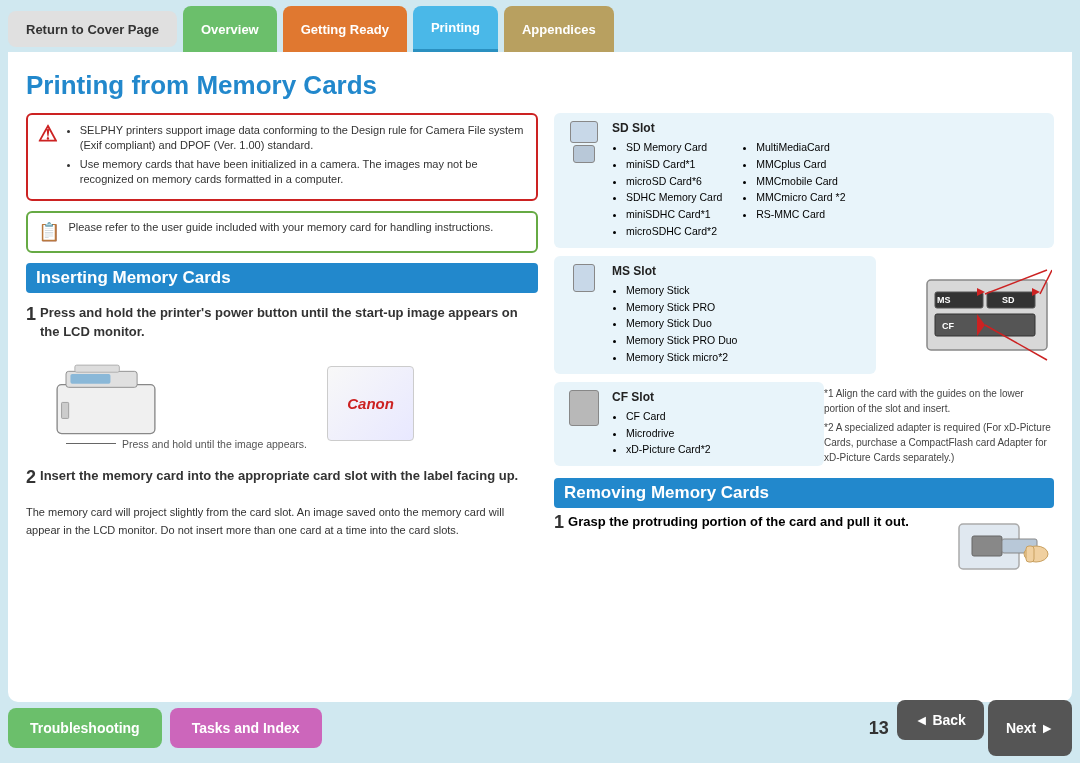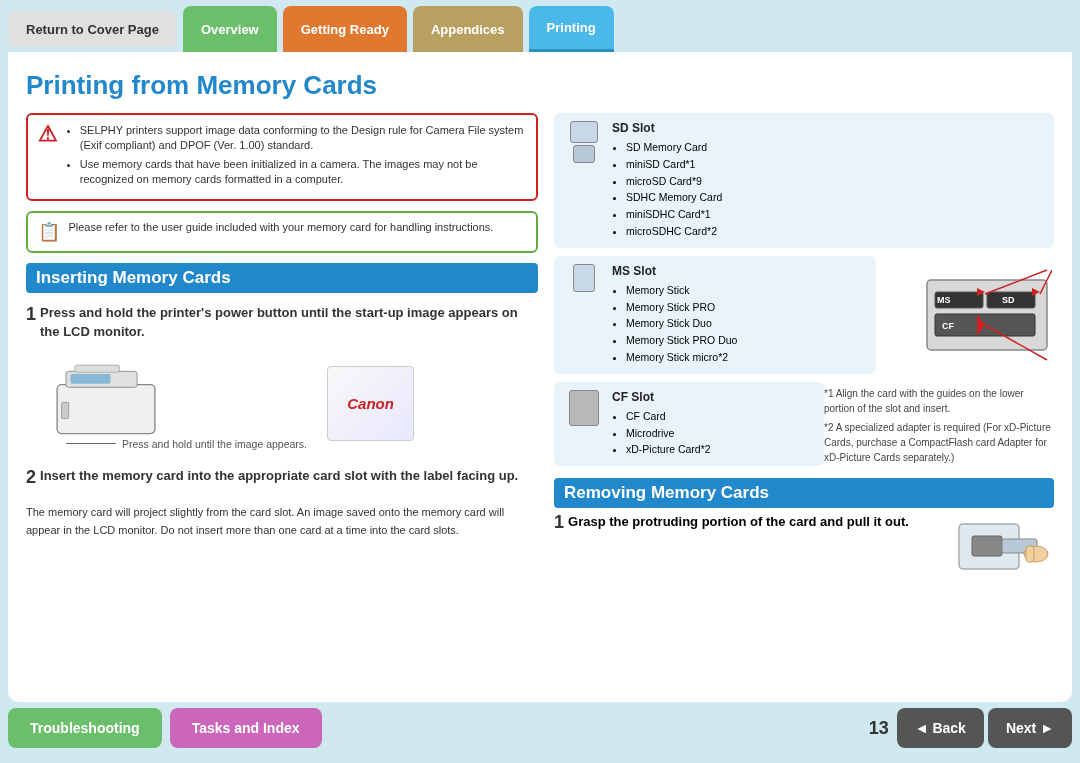--- a/index.html
+++ b/index.html
@@ -322,43 +322,43 @@
       border: none;
       border-radius: 8px;
       font-size: 14px;
       font-weight: bold;
       cursor: pointer;
     }
     .btn-next {
       background: #555;
       color: white;
       padding: 0 18px;
-      height: 40px;
+      height: 56px;
       border: none;
       border-radius: 8px;
       font-size: 14px;
       font-weight: bold;
       cursor: pointer;
     }
 
     
     .printer-sketch {
       width: 120px;
       height: 80px;
     }
   </style>
 </head>
 <body>
 
 <div class="top-nav">
   <button class="nav-btn return">Return to Cover Page</button>
   <button class="nav-btn overview">Overview</button>
   <button class="nav-btn getting-ready">Getting Ready</button>
+  <button class="nav-btn printing">Printing</button>
   <button class="nav-btn appendices">Appendices</button>
-  <button class="nav-btn printing">Printing</button>
 </div>
 
 <div class="main-content">
   <div class="page-title">Printing from Memory Cards</div>
 
   <div class="content-columns">
 
     <div class="left-col">
 
       <div class="warning-box">
@@ -426,24 +426,33 @@
             <div class="card-icon-box" style="background:#c8d8e8;"></div>
             <div class="card-icon-box small" style="background:#b8c8d8;"></div>
           </div>
           <div style="flex:1;">
             <div class="card-table-title">SD Slot</div>
             <div class="card-cols">
               <div class="card-col">
                 <ul>
                   <li>SD Memory Card</li>
                   <li>miniSD Card*1</li>
-                  <li>microSD Card*9</li>
+                  <li>microSD Card*6</li>
                   <li>SDHC Memory Card</li>
                   <li>miniSDHC Card*1</li>
                   <li>microSDHC Card*2</li>
+                </ul>
+              </div>
+              <div class="card-col">
+                <ul>
+                  <li>MultiMediaCard</li>
+                  <li>MMCplus Card</li>
+                  <li>MMCmobile Card</li>
+                  <li>MMCmicro Card *2</li>
+                  <li>RS-MMC Card</li>
                 </ul>
               </div>
             </div>
           </div>
         </div>
       </div>
 
       <div style="display:flex; gap:8px;">
         <div class="card-table" style="flex:1;">
           <div class="card-table-row">

